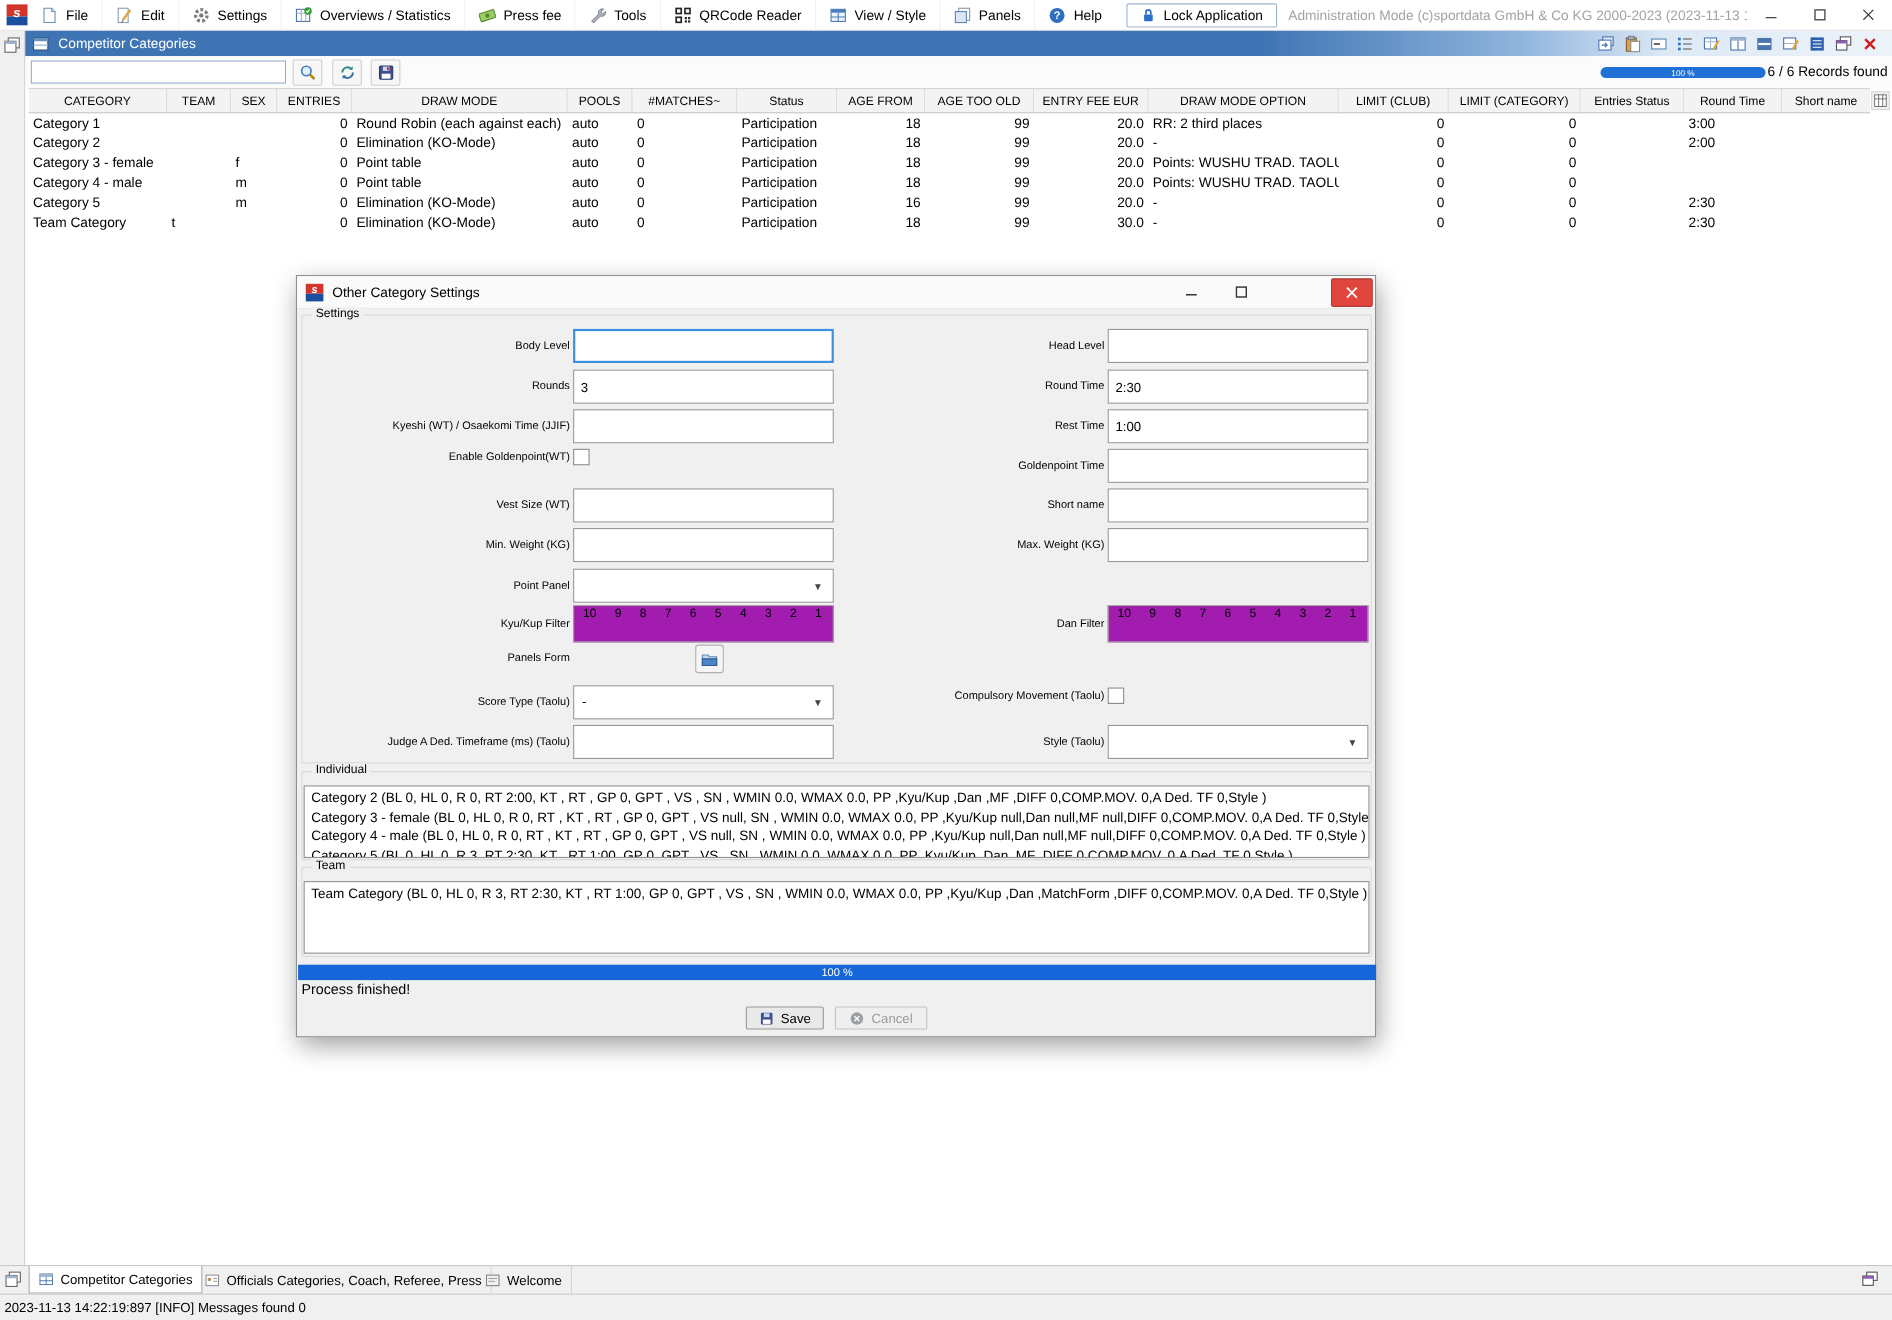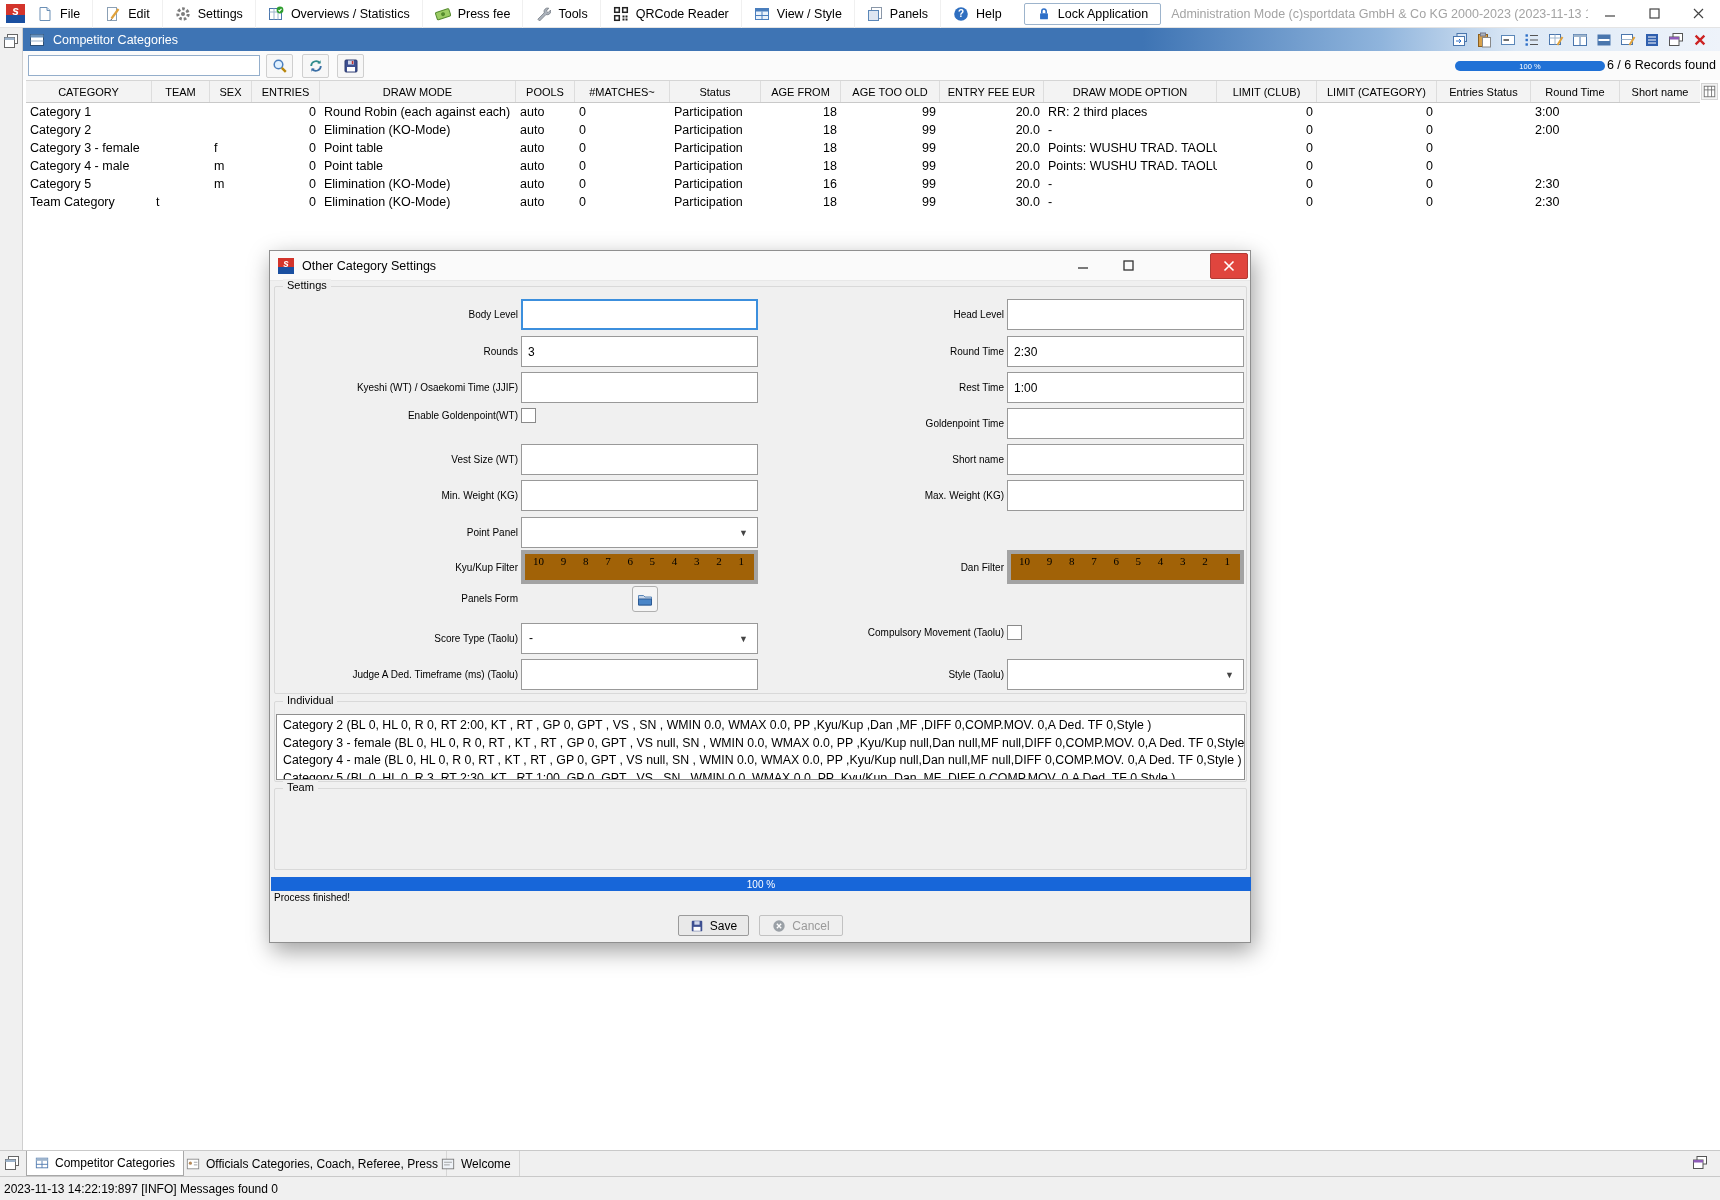--- a/index.html
+++ b/index.html
@@ -82,32 +82,32 @@
     font-size:11px; padding:0 4px; }
   .flabel { position:absolute; font-size:10px; text-align:right; line-height:31px;
     white-space:nowrap; }
   .finput { position:absolute; width:237px; height:31px; border:1px solid #999;
     background:#fff; font-size:12px; padding:0 6px; font-family:"Liberation Sans",sans-serif; }
   .finput.focus { border:2px solid #3c8fdd; }
   .fdrop { position:absolute; width:237px; height:31px; border:1px solid #999; background:#fff; }
   .fdrop .val { position:absolute; left:7px; top:7px; font-size:12px; }
   .fdrop .arr { position:absolute; right:9px; top:10px; font-size:9px; color:#444; }
   .chk { position:absolute; width:15px; height:15px; border:1px solid #8a8a8a; background:#fff; }
-  .filterbox { position:absolute; width:237px; height:34px; background:#a16207;
-    border:4px solid #a3a3a3; display:flex; justify-content:space-between;
-    padding:1px 10px 0 8px;font-family:Liberation Serif, serif; }
+  .filterbox { position:absolute; width:237px; height:34px; background:#a21caf;
+    border:1px solid #a3a3a3; display:flex; justify-content:space-between;
+    padding:1px 10px 0 8px; }
   .filterbox span { font-size:11px; }
   .mfbtn { position:absolute; width:26px; height:26px; background:#f5f5f5;
     border:1px solid #b0b0b0; border-radius:3px; display:flex; align-items:center; justify-content:center; }
   .listbox { position:absolute; background:#fff; border:1px solid #8f8f8f;
     overflow:hidden; padding:2px 0 0 6px; }
   .lline { font-size:12.3px; line-height:17.6px; white-space:nowrap; }
   .dprog { position:absolute; left:1px; top:626px; width:980px; height:14px; background:#1766d9;
     color:#fff; font-size:10px; display:flex; align-items:center; justify-content:center; }
-  .dstatus { position:absolute; left:4px; top:641px; font-size:10px; }
+  .dstatus { position:absolute; left:4px; top:641px; font-size:13px; }
   .dbtn2 { position:absolute; top:664px; height:21px; display:flex; align-items:center;
     justify-content:center; gap:6px; background:#e9e9e9; border:1px solid #9a9a9a;
     border-radius:2px; font-size:12px; }
   .dbtn2.dis { color:#9a9a9a; border-color:#c2c2c2; background:#efefef; }
 
   
   .tabsbar { left:0; top:1150px; width:1720px; height:26px; background:#f0f0f0;
     border-top:1px solid #c9c9c9; }
   .tab { position:absolute; top:0; height:25px; display:flex; align-items:center;
     gap:6px; padding:0 8px; font-size:12px; border-right:1px solid #d6d6d6; }
@@ -655,20 +655,23 @@
   <div class="listbox" style="left:6px;top:463px;width:969px;height:66px">
     <div class="lline">Category 2 (BL 0, HL 0, R 0, RT 2:00, KT , RT , GP 0, GPT , VS , SN , WMIN 0.0, WMAX 0.0, PP ,Kyu/Kup ,Dan ,MF ,DIFF 0,COMP.MOV. 0,A Ded. TF 0,Style )</div>
       <div class="lline">Category 3 - female (BL 0, HL 0, R 0, RT , KT , RT , GP 0, GPT , VS null, SN , WMIN 0.0, WMAX 0.0, PP ,Kyu/Kup null,Dan null,MF null,DIFF 0,COMP.MOV. 0,A Ded. TF 0,Style )</div>
       <div class="lline">Category 4 - male (BL 0, HL 0, R 0, RT , KT , RT , GP 0, GPT , VS null, SN , WMIN 0.0, WMAX 0.0, PP ,Kyu/Kup null,Dan null,MF null,DIFF 0,COMP.MOV. 0,A Ded. TF 0,Style )</div>
       <div class="lline">Category 5 (BL 0, HL 0, R 3, RT 2:30, KT , RT 1:00, GP 0, GPT , VS , SN , WMIN 0.0, WMAX 0.0, PP ,Kyu/Kup ,Dan ,MF ,DIFF 0,COMP.MOV. 0,A Ded. TF 0,Style )</div>
   </div>
 
   <div class="grp" style="left:4px;top:537px;width:973px;height:82px">
     <span class="grplbl">Team</span>
   </div>
+  <div class="listbox" style="left:6px;top:550px;width:969px;height:66px">
+    <div class="lline">Team Category (BL 0, HL 0, R 3, RT 2:30, KT , RT 1:00, GP 0, GPT , VS , SN , WMIN 0.0, WMAX 0.0, PP ,Kyu/Kup ,Dan ,MatchForm ,DIFF 0,COMP.MOV. 0,A Ded. TF 0,Style )</div>
+  </div>
 
   <div class="dprog">
     <span>100 %</span>
     </div>
   <div class="dstatus">Process finished!</div>
 
   <div class="dbtn2" style="left:408px;width:71px">
     <svg class="i14" viewBox="0 0 16 16">
         <rect x="2" y="2" width="12" height="12" rx="1" fill="#3d4f91"></rect>
         <rect x="5" y="2.5" width="6" height="4" fill="#cfd6ea"></rect>

